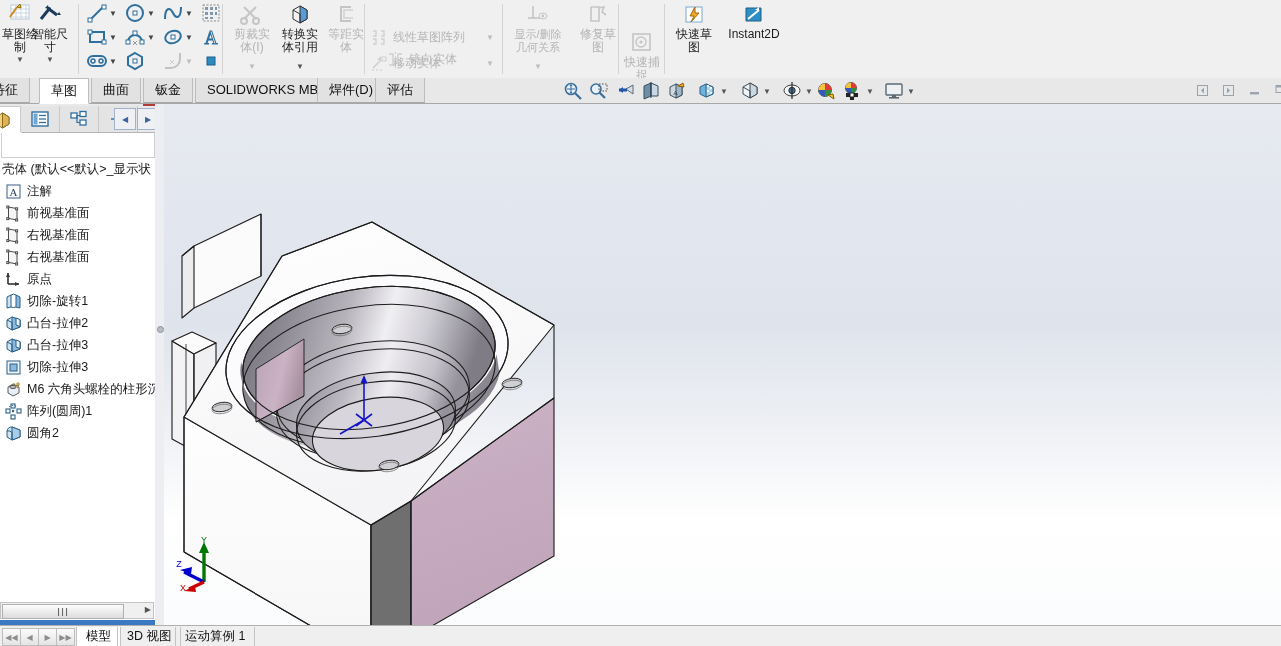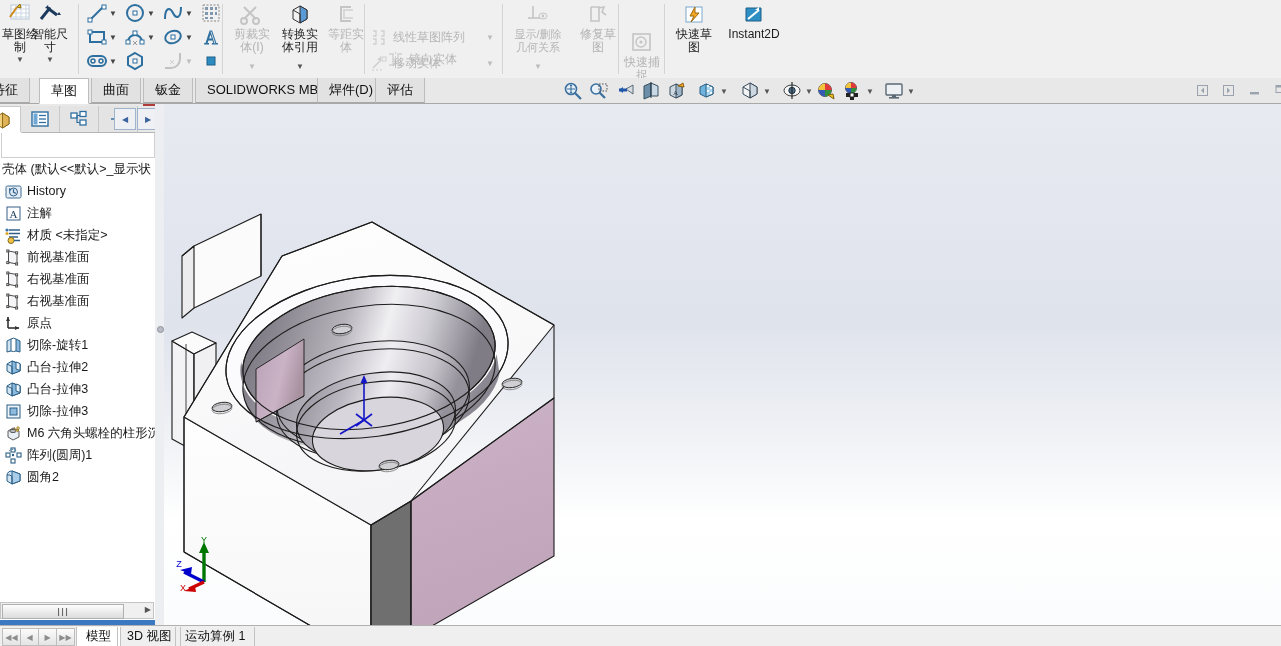--- a/index.html
+++ b/index.html
@@ -593,47 +593,24 @@
 
     <div class="treehead"></div>
 
     <div class="rootrow">
       <span>壳体 (默认&lt;&lt;默认&gt;_显示状</span>
     </div>
 
     <div class="tree" id="tree">
         <div class="titem">
           <span class="ti"><svg width="17" height="17" viewBox="0 0 17 17">
-              <rect x="1" y="3" width="15" height="12" rx="1.5" fill="#e8eef5" stroke="#3e6d96"></rect>
-              <circle cx="8.5" cy="9" r="4" fill="#dbe7f2" stroke="#2f5f88"></circle>
-              <path d="M8.5 6.2 v3 l2.3 1.2" stroke="#2f5f88" fill="none" stroke-width="1.2"></path>
-              <path d="M4 5 l2.5 1.5 l-2.5 1.5 z" fill="#2f5f88"></path>
-            </svg></span>
-          <span class="tl">History</span>
-        </div>
-        <div class="titem">
-          <span class="ti"><svg width="17" height="17" viewBox="0 0 17 17">
               <rect x="2" y="2" width="13" height="13" fill="#fff" stroke="#3a5f88"></rect>
               <text x="8.5" y="13" font-size="11" text-anchor="middle" fill="#1e3d5c" font-family="Liberation Serif, serif">A</text>
             </svg></span>
           <span class="tl">注解</span>
-        </div>
-        <div class="titem">
-          <span class="ti"><svg width="17" height="17" viewBox="0 0 17 17">
-              <g stroke="#2f5f88" stroke-width="1.5">
-                <line x1="4" y1="3" x2="15" y2="3"></line>
-                <line x1="4" y1="6.5" x2="15" y2="6.5"></line>
-                <line x1="4" y1="10" x2="13" y2="10"></line>
-              </g>
-              <circle cx="2" cy="3" r="1.6" fill="#3b74a5"></circle>
-              <circle cx="2" cy="6.5" r="1.6" fill="#e0a72c"></circle>
-              <circle cx="6" cy="13.5" r="3" fill="#f0c244" stroke="#8a6b1f"></circle>
-              <line x1="9" y1="13.5" x2="15" y2="13.5" stroke="#2f5f88" stroke-width="1.5"></line>
-            </svg></span>
-          <span class="tl">材质 &lt;未指定&gt;</span>
         </div>
         <div class="titem">
           <span class="ti"><svg width="17" height="17" viewBox="0 0 17 17">
               <path d="M3.5 2 L12 3.6 L12 15 L3.5 13.4 Z" fill="#f5f5f7" stroke="#4a4a4a"></path>
               <path d="M3.5 2 L3.5 13.4" stroke="#4a4a4a"></path>
               <rect x="1.8" y="1" width="2" height="2" fill="#fff" stroke="#4a4a4a"></rect>
               <rect x="10.6" y="2.8" width="2" height="2" fill="#fff" stroke="#4a4a4a"></rect>
               <rect x="1.8" y="12.6" width="2" height="2" fill="#fff" stroke="#4a4a4a"></rect>
               <rect x="10.6" y="14" width="2" height="2" fill="#fff" stroke="#4a4a4a"></rect>
             </svg></span>

